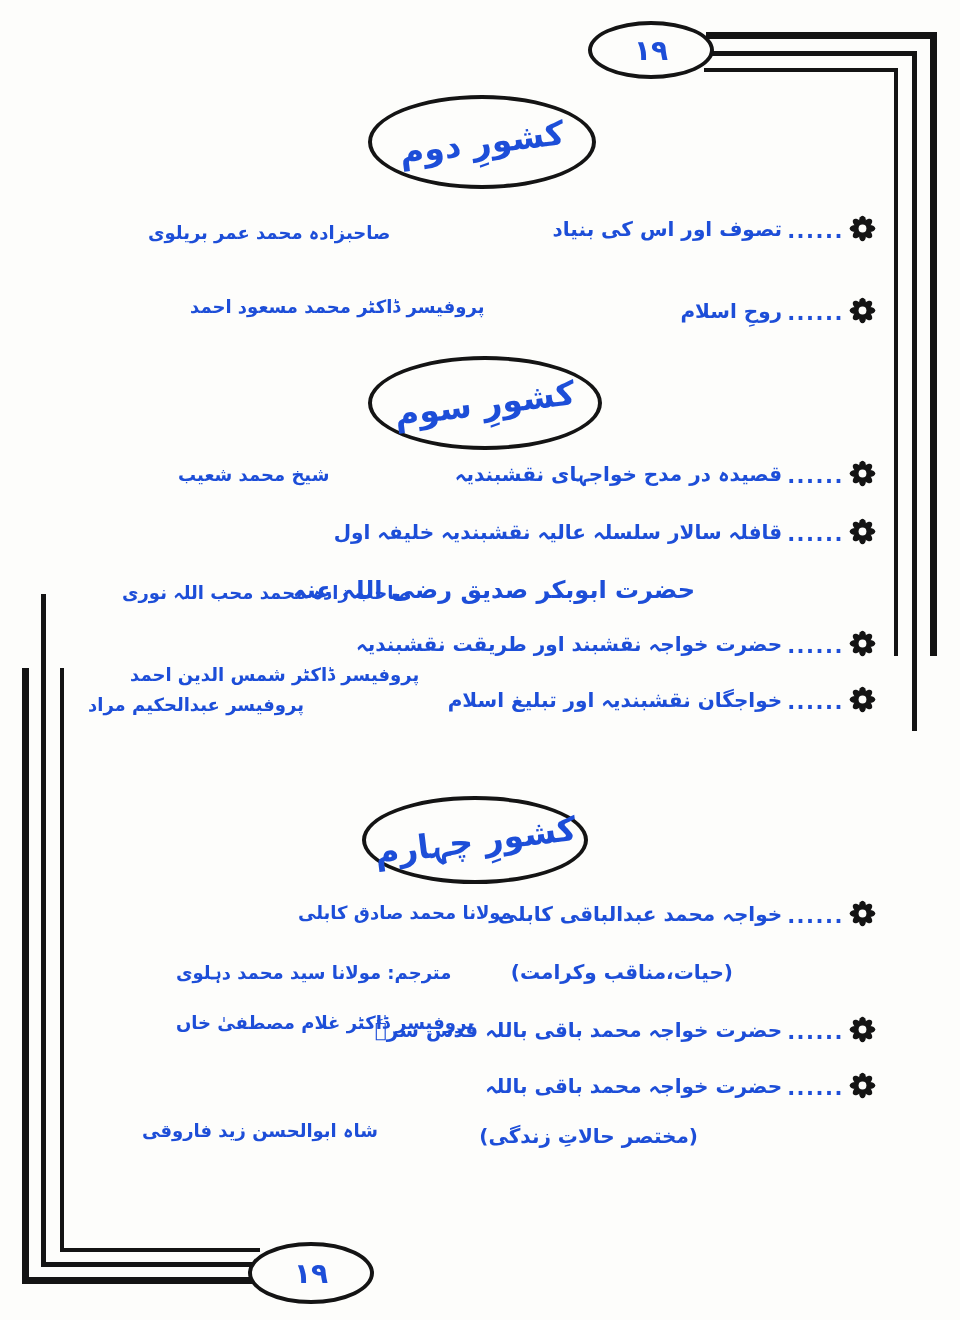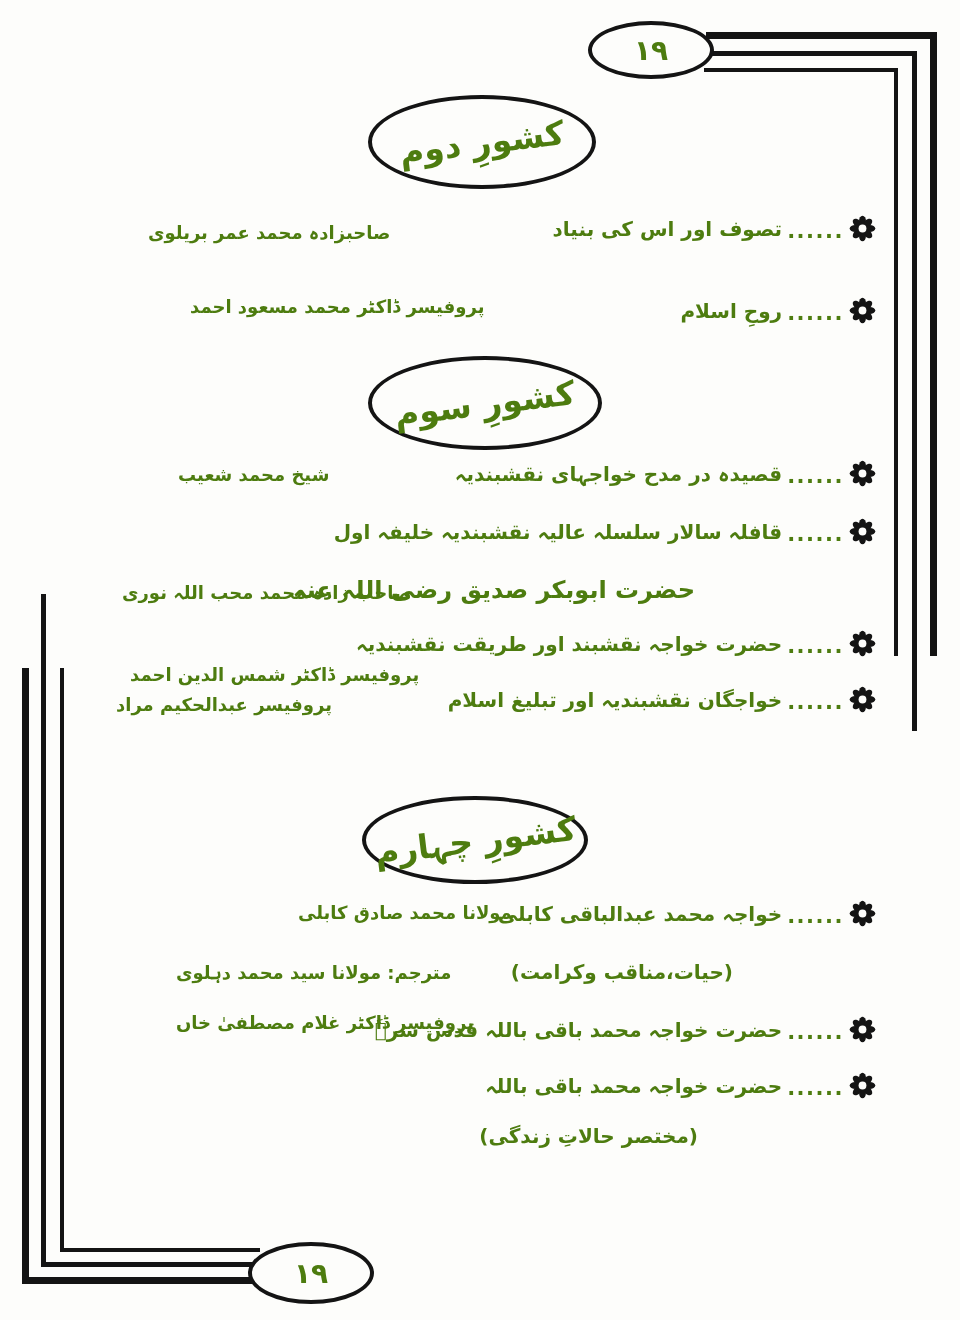--- a/index.html
+++ b/index.html
@@ -3,21 +3,21 @@
 <meta charset="utf-8">
 <style>
   html,body{margin:0;padding:0;background:#e8e8e8;}
   .page{
     position:relative;
     width:960px;height:1320px;
     margin:0 auto;
     background:#fdfdfb;
     overflow:hidden;
     font-family:"DejaVu Sans", sans-serif;
-    color:#4d7c0f;
+    color:#1d4ed8;
   }
   .line{position:absolute;background:#141414;z-index:1;}
   .oval{
     position:absolute;z-index:2;
     border:4px solid #141414;border-radius:50%;
     background:#fdfdfb;
     display:flex;align-items:center;justify-content:center;
   }
   .page-oval span{font-size:28px;font-weight:700;}
   .section-oval span{
@@ -183,18 +183,19 @@
     <span class="dots">......</span>
     <span class="title">حضرت خواجہ محمد باقی باللہ</span>
   </div>
   <div class="subline" style="top:1124px;right:262px;width:150px;">(مختصر حالاتِ زندگی)</div>
 
   <div class="author" style="left:148px;top:222px;">صاحبزادہ محمد عمر بریلوی</div>
   <div class="author" style="left:190px;top:296px;">پروفیسر ڈاکٹر محمد مسعود احمد</div>
   <div class="author" style="left:178px;top:464px;">شیخ محمد شعیب</div>
   <div class="author" style="left:122px;top:582px;">صاحب زادہ محمد محب اللہ نوری</div>
   <div class="author" style="left:130px;top:640px;margin-top:24px;">پروفیسر ڈاکٹر شمس الدین احمد</div>
-  <div class="author" style="left:116px;top:694px;">پروفیسر عبدالحکیم مراد</div>
+  <div class="author" style="left:88px;top:694px;">پروفیسر عبدالحکیم مراد</div>
   <div class="author" style="left:298px;top:902px;">مولانا محمد صادق کابلی</div>
   <div class="author" style="left:176px;top:1012px;">پروفیسر ڈاکٹر غلام مصطفیٰ خاں</div>
   <div class="author" style="left:176px;top:962px;">مترجم: مولانا سید محمد دہلوی</div>
+  <div class="author" style="left:142px;top:1120px;">شاہ ابوالحسن زید فاروقی</div>
 
 </div>
 
 </body></html>

